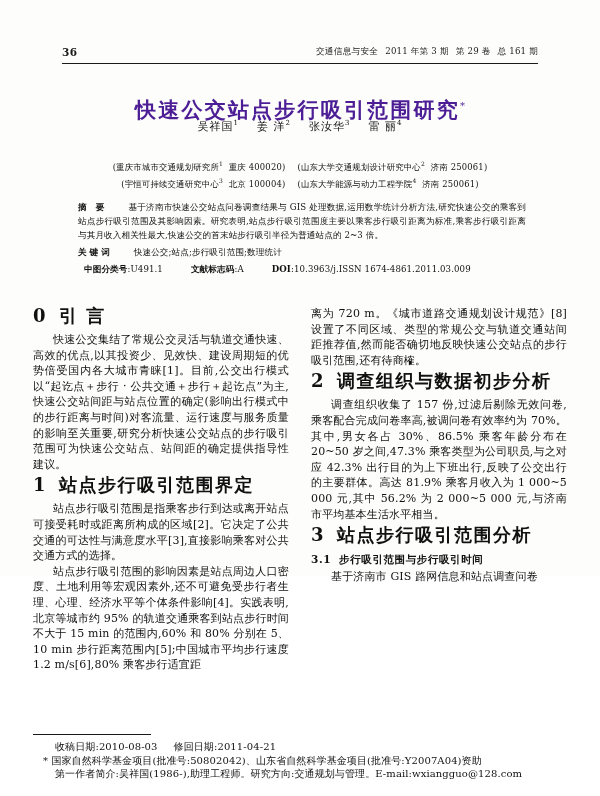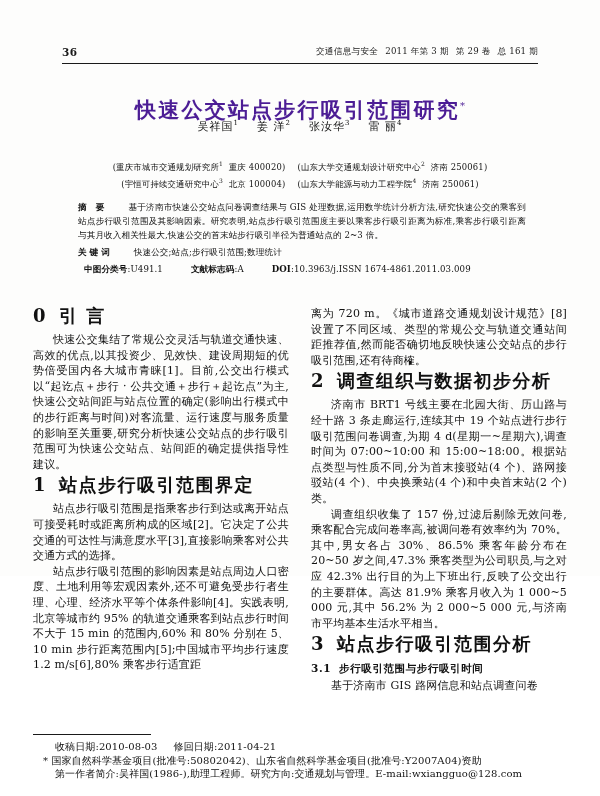--- a/index.html
+++ b/index.html
@@ -236,21 +236,20 @@
 
       <h2 class="h1 tight"><span class="num">1</span><span>站点步行吸引范围界定</span></h2>
       <p class="para">站点步行吸引范围是指乘客步行到达或离开站点可接受耗时或距离所构成的区域[2]。它决定了公共交通的可达性与满意度水平[3],直接影响乘客对公共交通方式的选择。</p>
       <p class="para">站点步行吸引范围的影响因素是站点周边人口密度、土地利用等宏观因素外,还不可避免受步行者生理、心理、经济水平等个体条件影响[4]。实践表明,北京等城市约 95% 的轨道交通乘客到站点步行时间不大于 15 min 的范围内,60% 和 80% 分别在 5、10 min 步行距离范围内[5];中国城市平均步行速度 1.2 m/s[6],80% 乘客步行适宜距</p>
     </div>
 
     <div class="col">
       <p class="para noind">离为 720 m。《城市道路交通规划设计规范》[8]设置了不同区域、类型的常规公交与轨道交通站间距推荐值,然而能否确切地反映快速公交站点的步行吸引范围,还有待商榷。</p>
 
       <h2 class="h1 tight"><span class="num">2</span><span>调查组织与数据初步分析</span></h2>
-      <p class="para">济南市 BRT1 号线主要在北园大街、历山路与经十路 3 条走廊运行,连续其中 19 个站点进行步行吸引范围问卷调查,为期 4 d(星期一~星期六),调查时间为 07:00~10:00 和 15:00~18:00。根据站点类型与性质不同,分为首末接驳站(4 个)、路网接驳站(4 个)、中央换乘站(4 个)和中央首末站(2 个)类。</p>
       <p class="para">调查组织收集了 157 份,过滤后剔除无效问卷,乘客配合完成问卷率高,被调问卷有效率约为 70%。其中,男女各占 30%、86.5% 乘客年龄分布在 20~50 岁之间,47.3% 乘客类型为公司职员,与之对应 42.3% 出行目的为上下班出行,反映了公交出行的主要群体。高达 81.9% 乘客月收入为 1 000~5 000 元,其中 56.2% 为 2 000~5 000 元,与济南市平均基本生活水平相当。</p>
 
       <h2 class="h1 tight"><span class="num">3</span><span>站点步行吸引范围分析</span></h2>
       <h3 class="h2"><span class="num">3.1</span><span>步行吸引范围与步行吸引时间</span></h3>
       <p class="para">基于济南市 GIS 路网信息和站点调查问卷</p>
     </div>
 
   </div>
 
   <div class="fnrule"></div>

